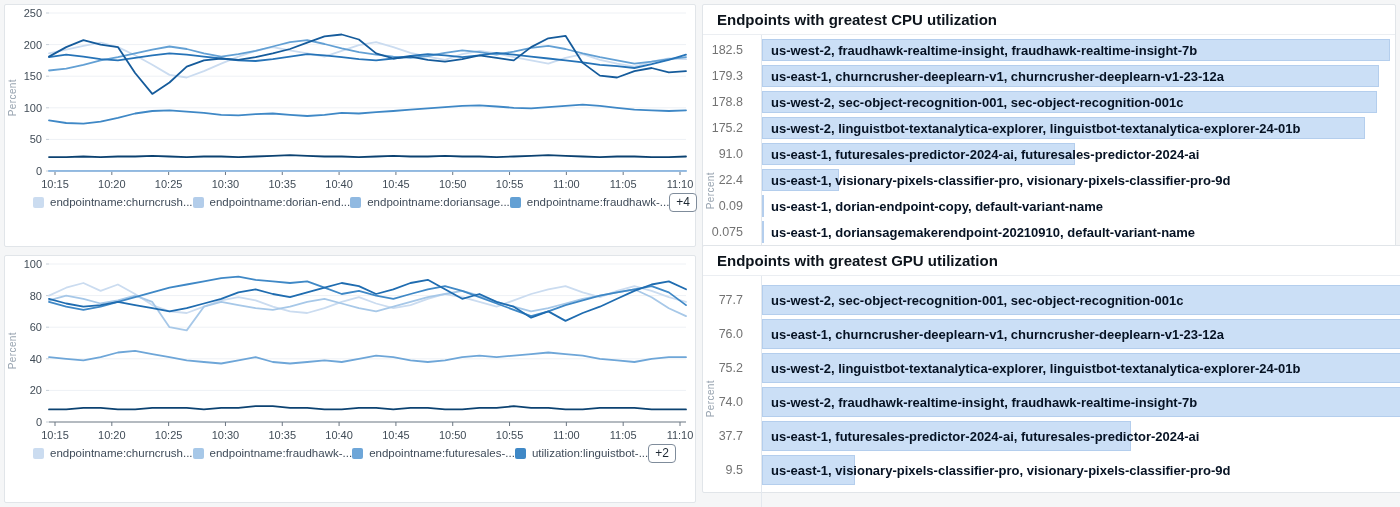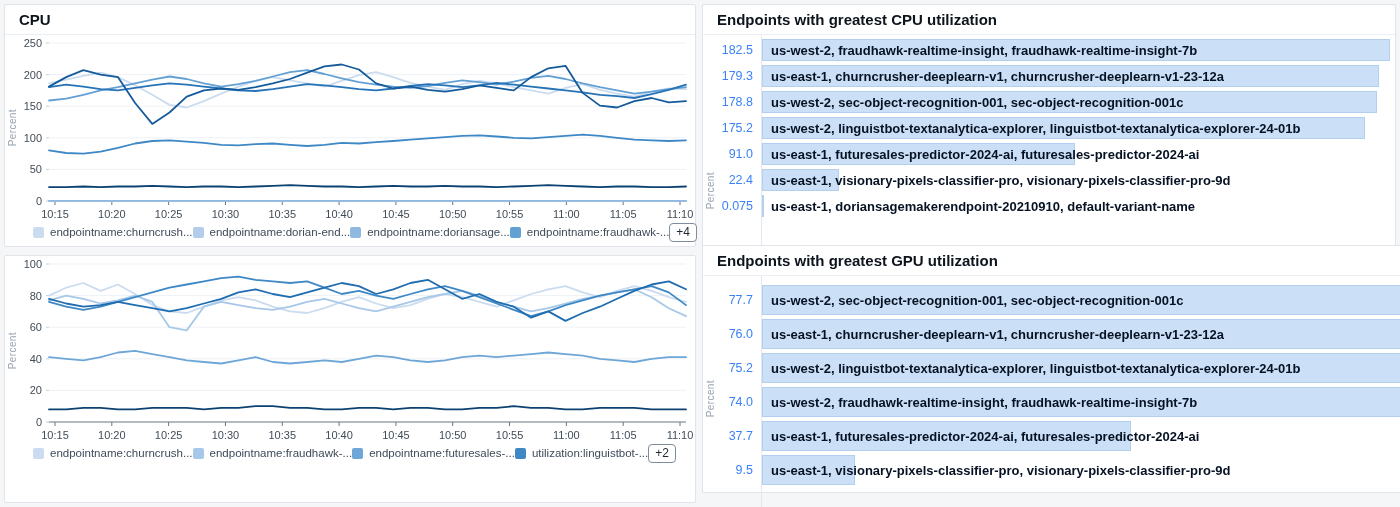--- a/index.html
+++ b/index.html
@@ -74,23 +74,23 @@
     position:absolute;left:58px;right:5px;top:0;bottom:0;
     border-left:1px solid #e3e8ee;
   }
   .bar-rows.rows-sm{padding-top:2px;}
   .bar-rows.rows-lg{padding-top:7px;}
   .bar-row{position:relative;cursor:pointer;}
   .rows-sm .bar-row{height:26px;}
   .rows-lg .bar-row{height:34px;}
   .bar-value{
     position:absolute;right:100%;top:50%;transform:translateY(-50%);
-    width:52px;margin-right:9px;
+    width:52px;margin-right:19px;
     text-align:right;
-    font-size:12.5px;color:#3b82f6;
+    font-size:12.5px;color:#737373;
     white-space:nowrap;
   }
   .bar-fill{
     position:absolute;left:0;top:50%;transform:translateY(-50%);
     background:#cbdff6;
     box-shadow:inset 0 0 0 1px rgba(122,162,214,0.28);
     min-width:2px;
   }
   .rows-sm .bar-fill{height:22px;}
   .rows-lg .bar-fill{height:30px;}
@@ -100,21 +100,20 @@
     white-space:nowrap;
     font-weight:bold;
   }
 </style>
 </head>
 <body>
 
 <div class="page">
 
   <section class="panel" id="p-cpu-chart">
-    <div class="panel-header">CPU</div>
     <div class="panel-body">
       <div class="vlabel">
         <span>Percent</span>
       </div>
       <svg class="line-chart" id="svg-cpu" width="690" height="184">
           <line x1="41" y1="166" x2="44" y2="166" stroke="#c6cfd8" stroke-width="1"></line>
           <text x="37" y="170" text-anchor="end" font-size="11" fill="#414c57">0</text>
           <line x1="44" y1="134.4" x2="681" y2="134.4" stroke="#eef1f5" stroke-width="1"></line>
           <line x1="41" y1="134.4" x2="44" y2="134.4" stroke="#c6cfd8" stroke-width="1"></line>
           <text x="37" y="138.4" text-anchor="end" font-size="11" fill="#414c57">50</text>
@@ -217,20 +216,25 @@
             <div class="bar-value">91.0</div>
             <div class="bar-fill" style="width: 49.86%; background: rgb(203, 223, 246);"></div>
             <div class="bar-label">us-east-1, futuresales-predictor-2024-ai, futuresales-predictor-2024-ai</div>
           </div>
           <div class="bar-row">
             <div class="bar-value">22.4</div>
             <div class="bar-fill" style="width: 12.27%; background: rgb(203, 223, 246);"></div>
             <div class="bar-label">us-east-1, visionary-pixels-classifier-pro, visionary-pixels-classifier-pro-9d</div>
           </div>
           <div class="bar-row">
+            <div class="bar-value">0.09</div>
+            <div class="bar-fill" style="width: 0.05%; background: rgb(203, 223, 246);"></div>
+            <div class="bar-label">us-east-1, dorian-endpoint-copy, default-variant-name</div>
+          </div>
+          <div class="bar-row">
             <div class="bar-value">0.075</div>
             <div class="bar-fill" style="width: 0.04%; background: rgb(203, 223, 246);"></div>
             <div class="bar-label">us-east-1, doriansagemakerendpoint-20210910, default-variant-name</div>
           </div>
         </div>
     </div>
   </section>
 
   <section class="panel" id="p-gpu-chart">
     <div class="panel-body">

